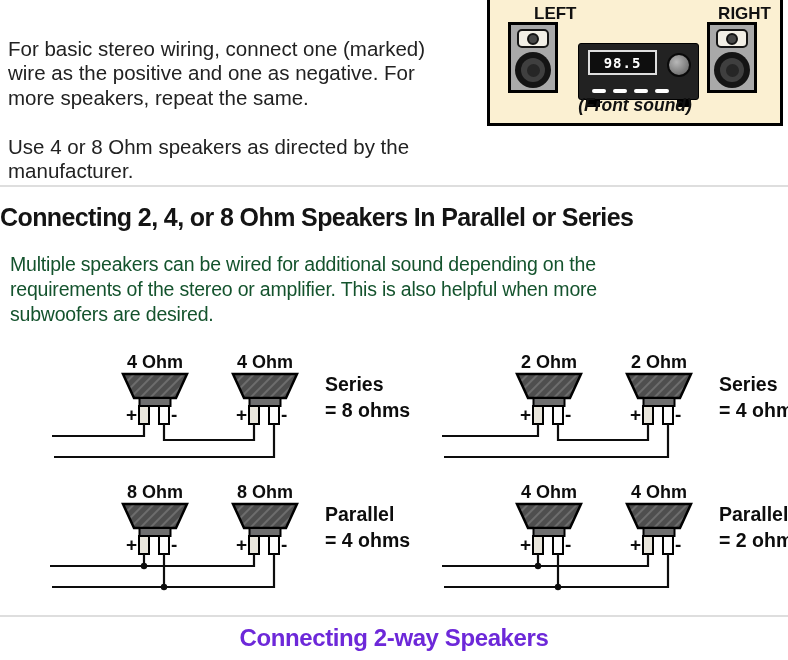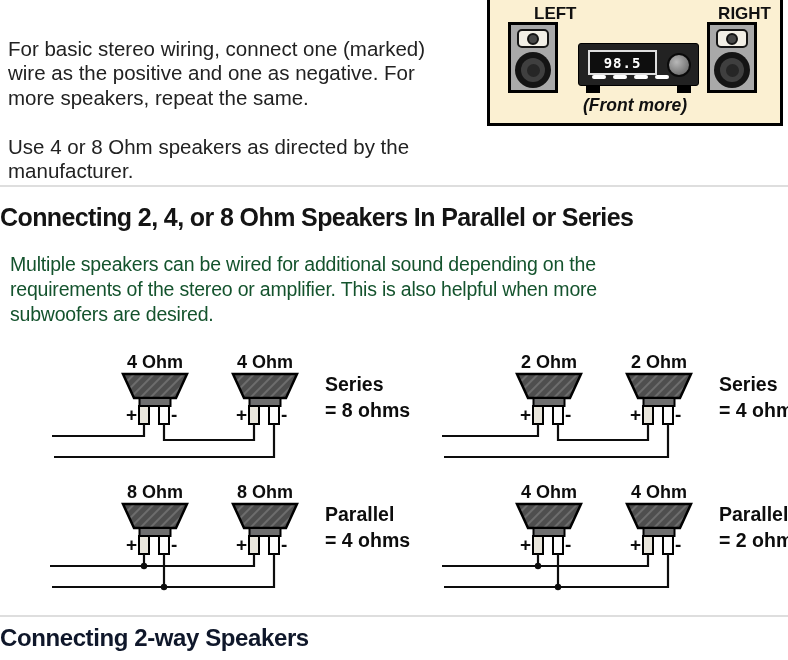--- a/index.html
+++ b/index.html
@@ -22,21 +22,21 @@
     background:#a9a9a9; border:3px solid #000; }
   .cab.l { left:18px; } .cab.r { left:217px; }
   .tweeter { margin:4px auto 0; width:32px; height:19px; background:#f2efe6;
     border:2px solid #151515; border-radius:5px; display:flex; align-items:center; justify-content:center; }
   .tweeter-dot { width:12px; height:12px; border-radius:50%; background:#474747; border:2px solid #141414; }
   .woofer { margin:4px auto 0; width:36px; height:36px; border-radius:50%; background:#141414;
     display:flex; align-items:center; justify-content:center; }
   .woofer-mid { width:24px; height:24px; border-radius:50%; background:#3f3f3f;
     display:flex; align-items:center; justify-content:center; }
   .woofer-core { width:13px; height:13px; border-radius:50%; background:#262626; }
-  .receiver { position:absolute; left:88px; top:46px; width:121px; height:43px;
+  .receiver { position:absolute; left:88px; top:46px; width:121px; height:57px;
     background:#222; border-radius:3px; border:1px solid #000; }
   .display { position:absolute; left:9px; top:6px; width:69px; height:25px;
     background:#0e0e0e; border:2px solid #dedede; display:flex; align-items:center; justify-content:center; }
   .display span { font-family:"DejaVu Sans Mono", monospace; font-weight:bold;
     font-size:14px; color:#fff; letter-spacing:1px; }
   .knob { position:absolute; right:7px; top:9px; width:24px; height:24px; border-radius:50%;
     background:radial-gradient(circle at 38% 35%, #b8b8b8, #747474 72%); border:2px solid #0a0a0a; }
   .dashes { position:absolute; left:13px; bottom:6px; display:flex; gap:7px; }
   .dashes i { display:block; width:14px; height:4px; background:#fff; border-radius:2px; }
   .foot { position:absolute; bottom:-8px; width:14px; height:8px; background:#000; }
@@ -53,22 +53,22 @@
   
   .diagram-grid { position:absolute; left:0; top:338px; width:788px;
     display:grid; grid-template-columns:394px 394px; grid-template-rows:130px 130px;padding-left:38px; }
   .diagram-grid svg { display:block; width:394px; height:130px; }
   .ohm  { font:bold 18px "Liberation Sans", sans-serif; fill:#0d0d0d; text-anchor:middle; }
   .sign { font:bold 19px "Liberation Sans", sans-serif; fill:#0d0d0d; }
   .type { font:bold 19.5px "Liberation Sans", sans-serif; fill:#0d0d0d; }
   .wire { stroke:#0d0d0d; stroke-width:2.2; fill:none; }
   .dot  { fill:#0d0d0d; }
   
-  .footer-title { position:absolute; left:0; right:0; top:624px; text-align:left;
-    font-size:24px; font-weight:bold; letter-spacing:-0.4px; color:#0f172a; }
+  .footer-title { position:absolute; left:0; right:0; top:624px; text-align:center;
+    font-size:24px; font-weight:bold; letter-spacing:-0.4px; color:#6d28d9; }
   .sprite { position:absolute; width:0; height:0; overflow:hidden; }
 </style>
 </head>
 <body>
 
 <svg class="sprite" aria-hidden="true">
   <defs>
     <pattern id="hatch" width="7" height="7" patternUnits="userSpaceOnUse" patternTransform="rotate(45)">
       <rect width="7" height="7" fill="#4e4e4e"></rect>
       <line x1="1" y1="0" x2="1" y2="7" stroke="#6d6d6d" stroke-width="2"></line>
@@ -124,21 +124,21 @@
     <div class="tweeter">
         <div class="tweeter-dot"></div>
       </div>
     <div class="woofer">
         <div class="woofer-mid">
           <div class="woofer-core"></div>
         </div>
       </div>
   </div>
 
-  <div class="front-view">(Front more)</div>
+  <div class="front-view">(Front sound)</div>
 </div>
 
 <div class="rule rule1"></div>
 
 <h1 class="main-title">Connecting 2, 4, or 8 Ohm Speakers In Parallel or Series</h1>
 
 <p class="section-para">Multiple speakers can be wired for additional sound depending on the
 requirements of the stereo or amplifier. This is also helpful when more
 subwoofers are desired.</p>
 

